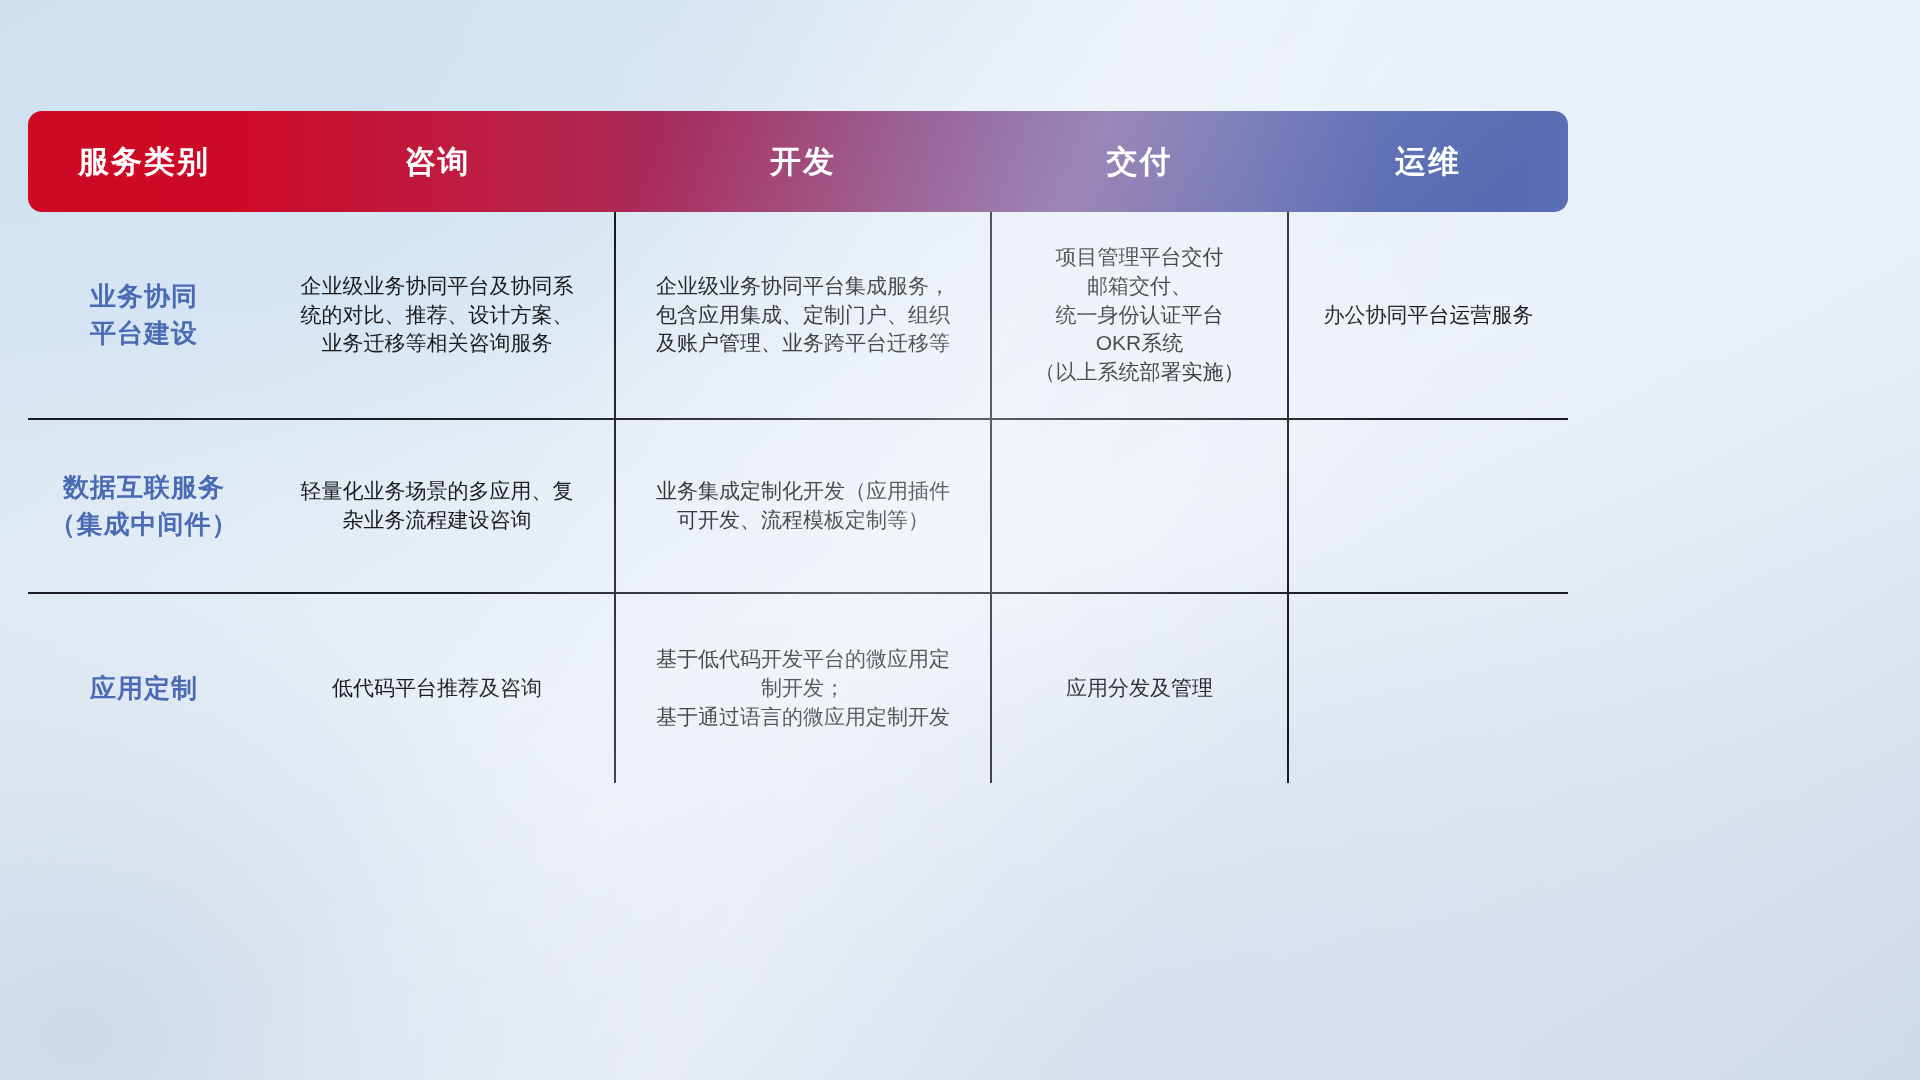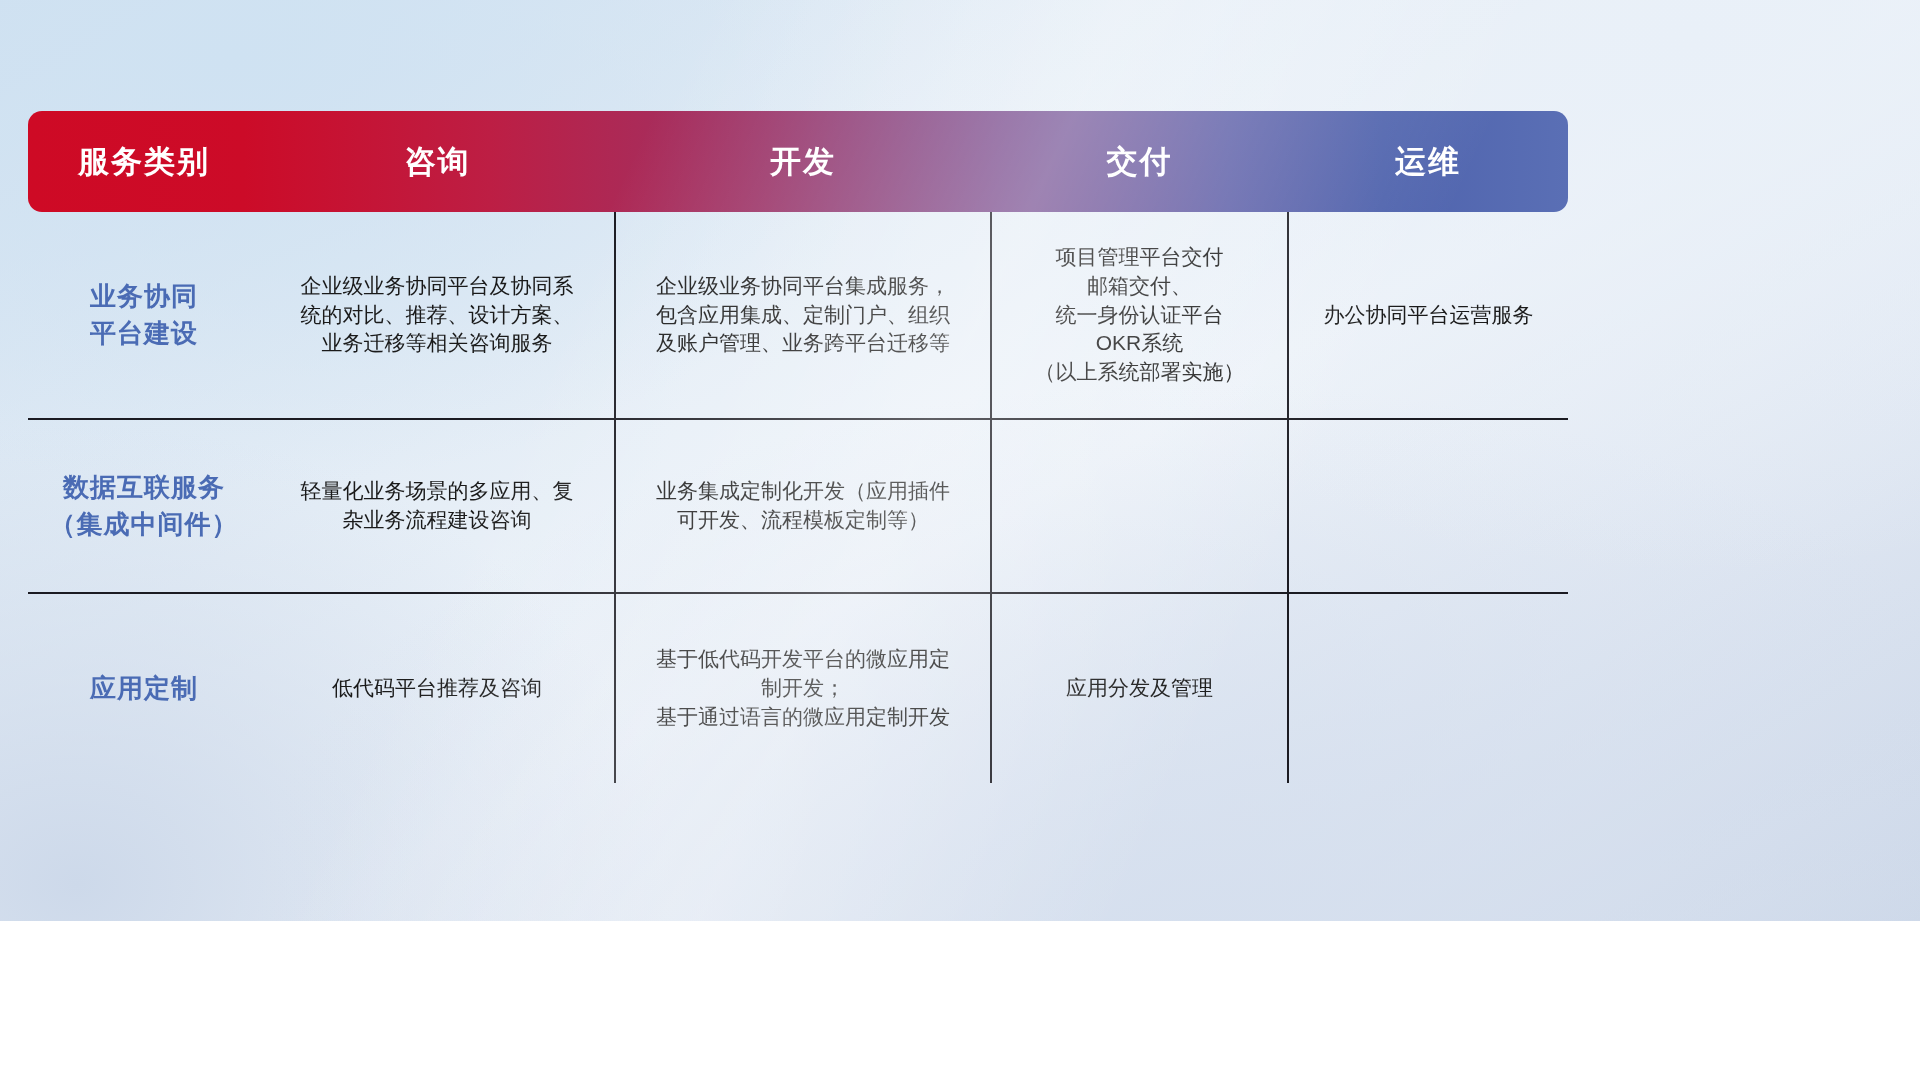--- a/index.html
+++ b/index.html
@@ -10,21 +10,21 @@
     width: 1920px;
     height: 1080px;
     overflow: hidden;
     font-family: "Liberation Sans", "DejaVu Sans", sans-serif;
   }
 
   
   #page {
     position: relative;
     width: 1920px;
-    height: 921px;
+    height: 1080px;
     background:
       radial-gradient(ellipse 1100px 700px at 12% 6%,  #cfe2f2 0%, rgba(207,226,242,0) 62%),
       radial-gradient(ellipse 1300px 900px at 88% 4%,  #e9f0f8 0%, rgba(233,240,248,0) 60%),
       radial-gradient(ellipse 1500px 900px at 62% 104%, #d5dfee 0%, rgba(213,223,238,0) 64%),
       radial-gradient(ellipse 900px 700px at 4% 96%,   #cdd9ea 0%, rgba(205,217,234,0) 66%),
       linear-gradient(150deg, #cfe0f0 0%, #e4edf6 34%, #eef3f9 54%, #dde5f1 78%, #ccd7e8 100%);
   }
   #page::after {
     
     content: "";

